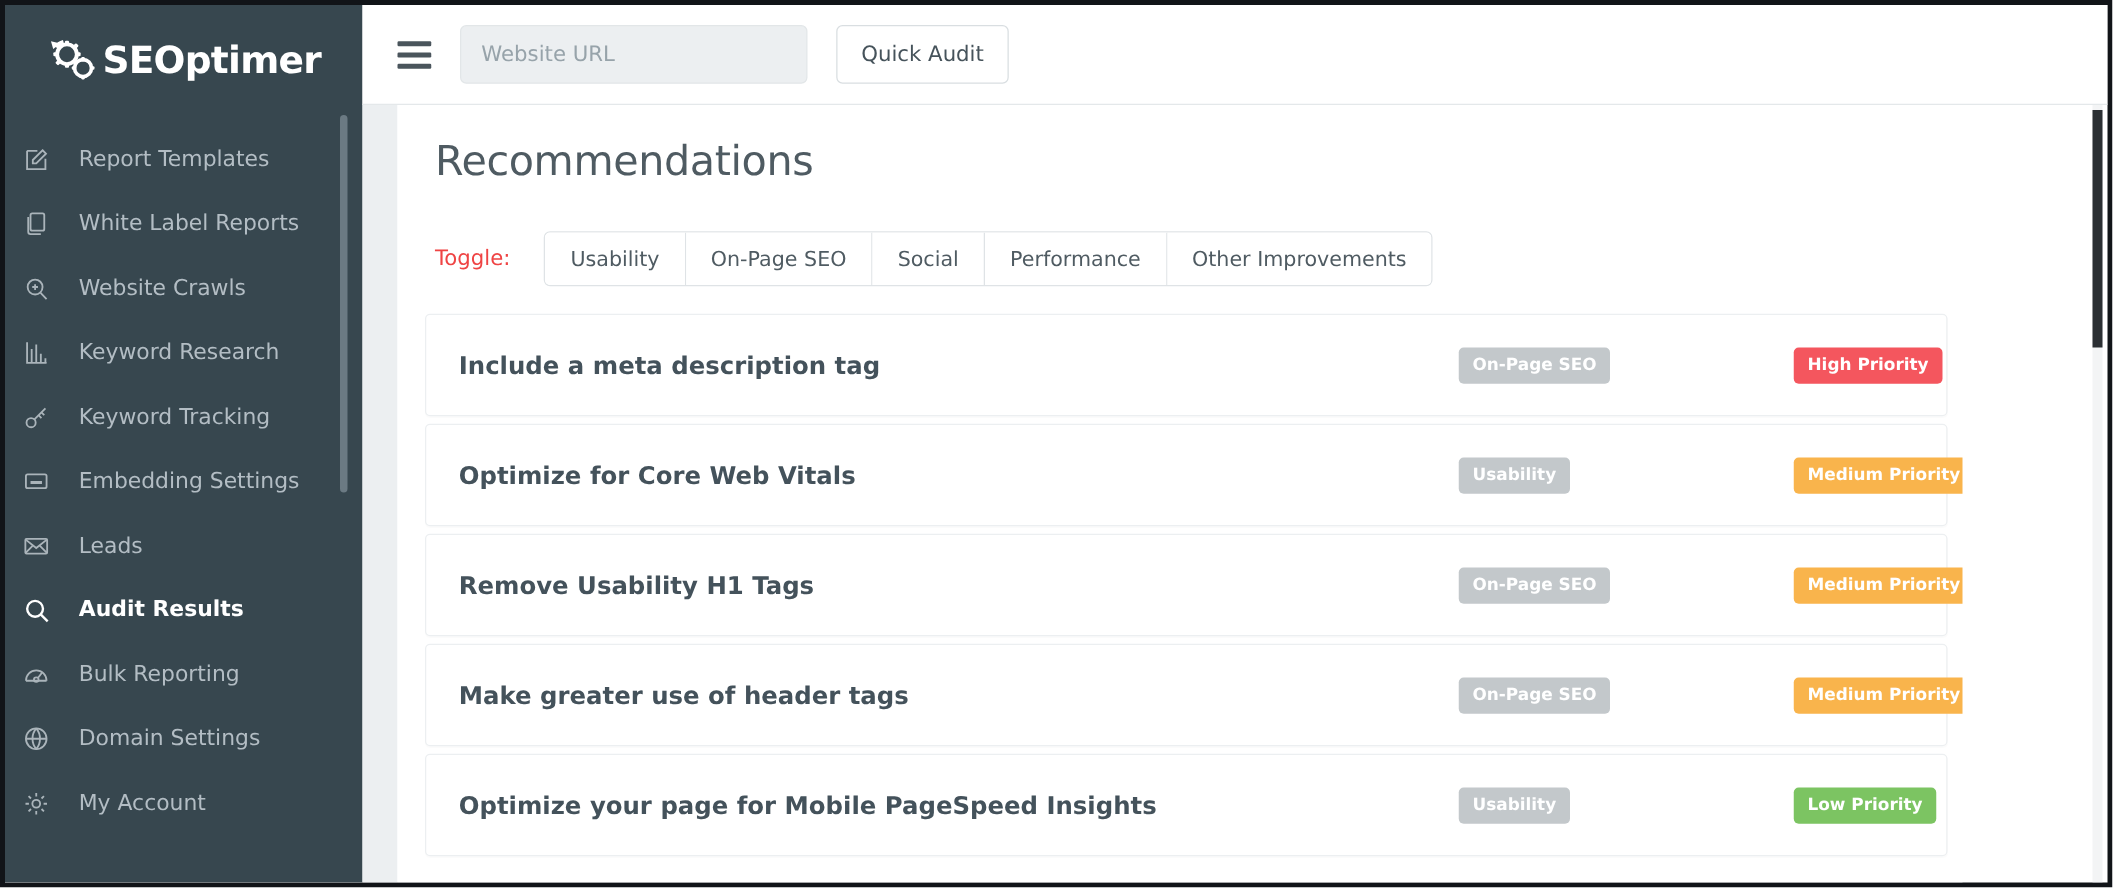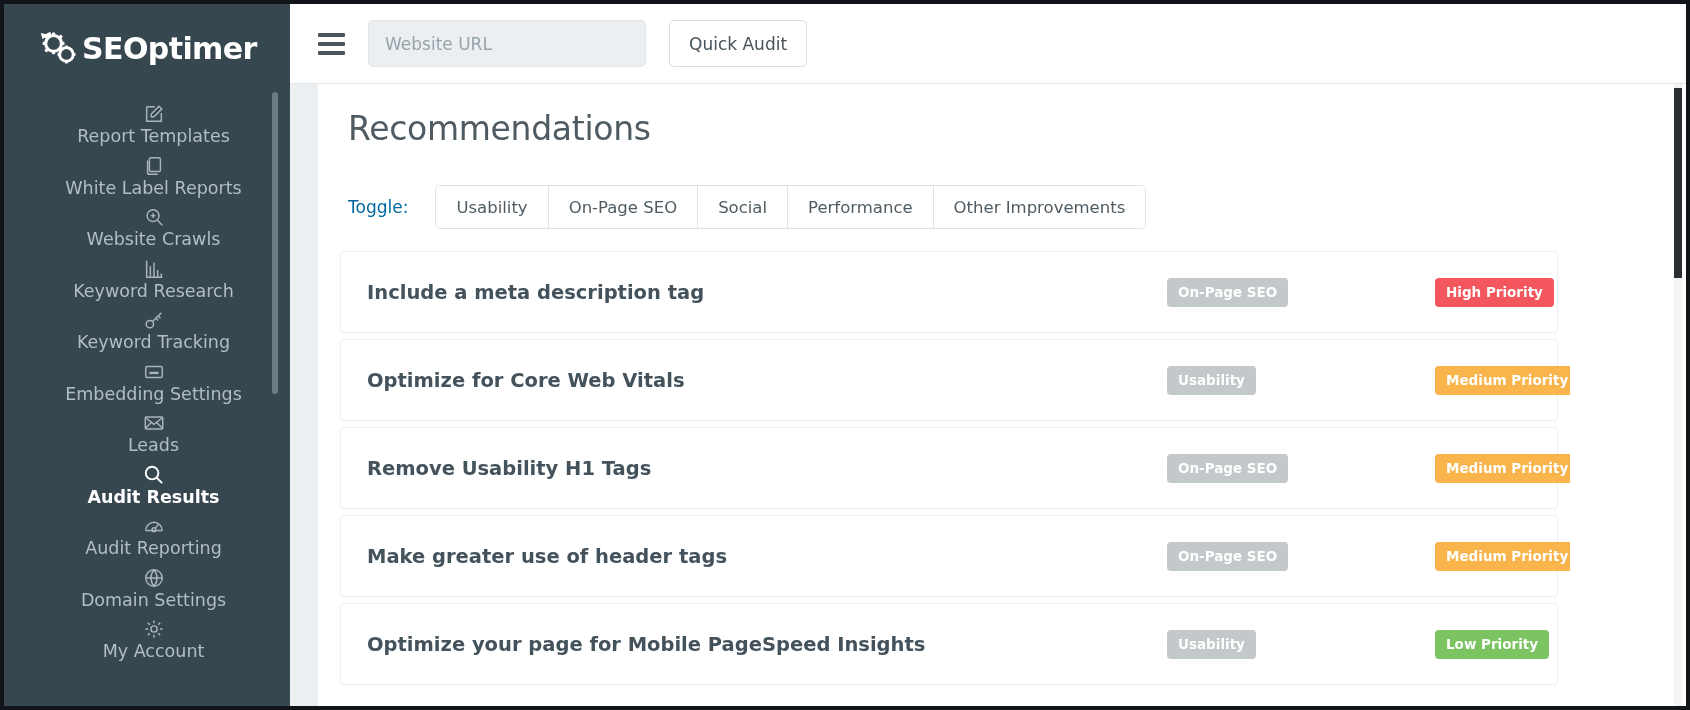--- a/index.html
+++ b/index.html
@@ -35,22 +35,22 @@
     font-size: 30px;
     font-weight: bold;
     letter-spacing: -0.6px;
     white-space: nowrap;
   }
   .nav { margin-top: 12px; }
   .nav-item {
     display: flex; align-items: center;
     height: 51.5px;
     padding-left: 13px;
+    gap: 22px;
     cursor: pointer;
-    flex-direction: column;
   }
   .nav-icon {
     width: 24px; height: 24px; flex: none;
     display: flex; align-items: center; justify-content: center;
     color: #aab4ba;
   }
   .nav-label {
     color: #b3bdc4;
     font-size: 17.5px;
     white-space: nowrap;
@@ -133,21 +133,21 @@
     letter-spacing: -0.3px;
   }
 
   .toggle-row {
     display: flex; align-items: center;
     margin-top: 37px;
     padding-left: 30px;
     gap: 27px;
   }
   .toggle-label {
-    color: #0369a1;
+    color: #ef4444;
     font-size: 17px;
   }
   .toggle-group {
     display: flex;
     border: 1px solid #dfe3e6;
     border-radius: 5px;
     overflow: hidden;
     background: #ffffff;
   }
   .toggle-btn {
@@ -345,21 +345,21 @@
 
       <div class="nav-item">
         <span class="nav-icon">
           <svg width="22" height="22" viewBox="0 0 24 24" fill="none" stroke="currentColor" stroke-width="1.6">
             <path d="M3 17a9 9 0 0 1 18 0"></path>
               <path d="M3 17h18"></path>
               <circle cx="12" cy="16" r="2"></circle>
               <path d="M13.4 14.6 17 10"></path>
           </svg>
         </span>
-        <span class="nav-label">Audit Reporting</span>
+        <span class="nav-label">Bulk Reporting</span>
       </div>
 
       <div class="nav-item">
         <span class="nav-icon">
           <svg width="22" height="22" viewBox="0 0 24 24" fill="none" stroke="currentColor" stroke-width="1.6">
             <circle cx="12" cy="12" r="9"></circle>
               <path d="M3 12h18M12 3a14 14 0 0 1 0 18M12 3a14 14 0 0 0 0 18"></path>
           </svg>
         </span>
         <span class="nav-label">Domain Settings</span>

